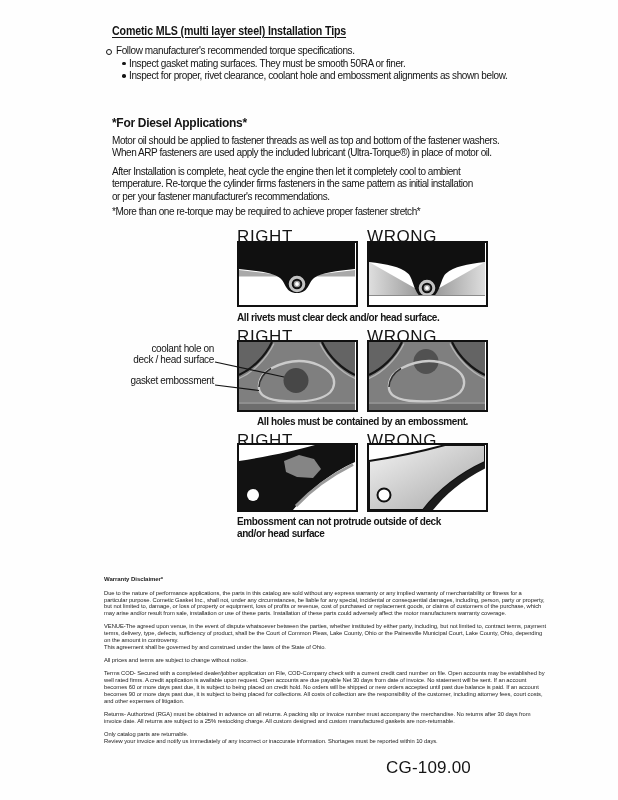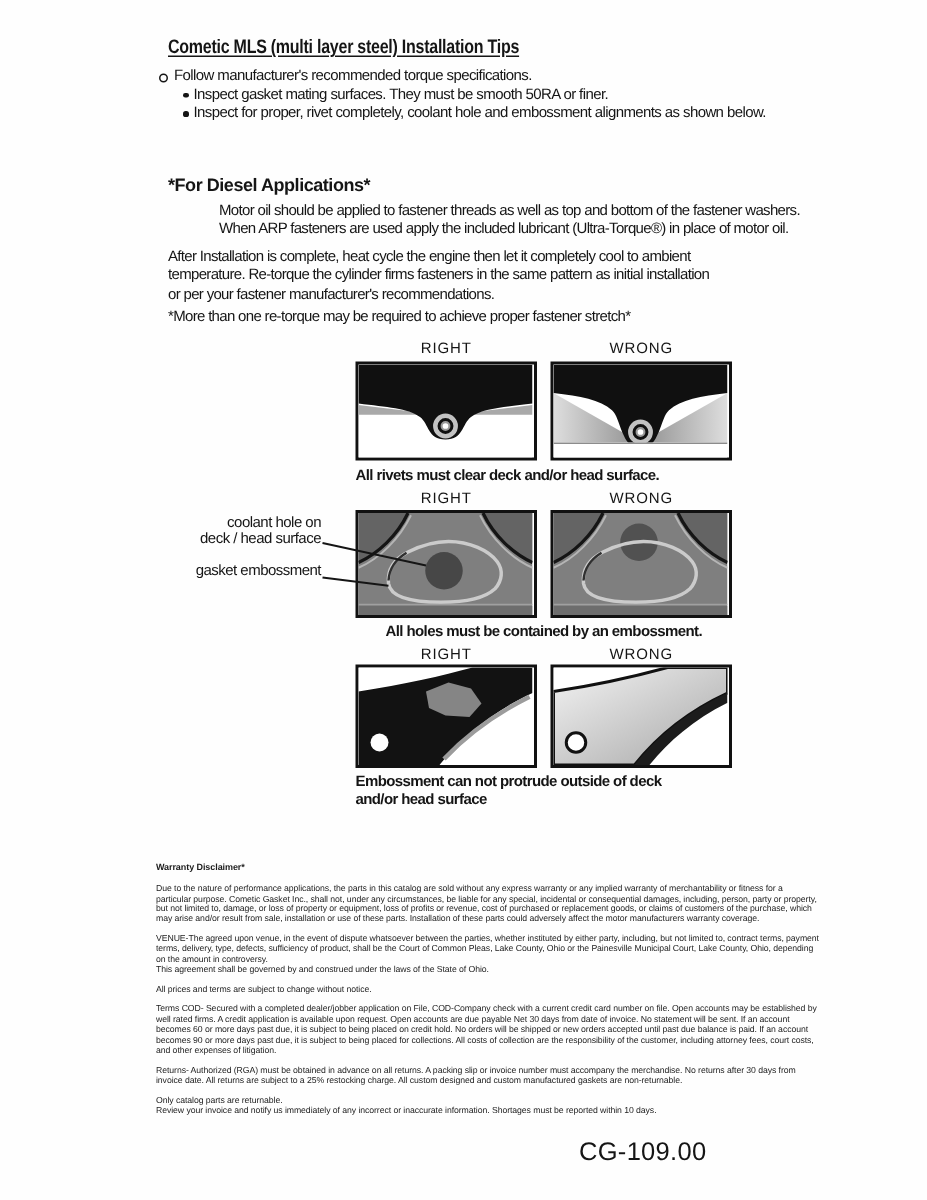--- a/index.html
+++ b/index.html
@@ -18,26 +18,26 @@
     transform:scaleX(0.82);transform-origin:0 0;white-space:nowrap;
     text-decoration:underline;text-underline-offset:2px;
   }
   .bullets{left:106px;top:45px;font-size:10px;letter-spacing:-0.4px;line-height:12.5px;}
   .b-row{display:flex;align-items:flex-start;white-space:nowrap;}
   .b-row.sub{padding-left:16px;}
   .dot-o{width:4px;height:4px;border:1px solid #151515;border-radius:50%;margin:3.5px 4px 0 0;flex:0 0 auto;}
   .dot-f{width:3.5px;height:3.5px;background:#151515;border-radius:50%;margin:4px 3.5px 0 0;flex:0 0 auto;}
   .h2{left:112px;top:116px;font-size:12px;font-weight:bold;letter-spacing:-0.3px;white-space:nowrap;}
   .para{left:112px;font-size:10px;letter-spacing:-0.45px;line-height:12.3px;white-space:pre-line;}
-  #para1{top:135px;margin-left:34px;}
+  #para1{top:135px;}
   #para2{top:166px;}
   #note{top:206px;}
 
   
-  .fig-label{width:121px;text-align:center;font-size:10px;letter-spacing:0.6px;white-space:nowrap;}
+  .fig-label{width:121px;text-align:left;font-size:17px;letter-spacing:0.6px;white-space:nowrap;}
   .fig-box{box-sizing:border-box;width:121px;border:2.5px solid #111;background:#fff;line-height:0;}
   .fig-box svg{display:block;}
   .caption{font-size:10px;font-weight:600;letter-spacing:-0.4px;line-height:12px;white-space:pre-line;}
   .annot{font-size:10px;letter-spacing:-0.35px;line-height:11px;text-align:right;width:114px;left:100px;white-space:pre-line;}
   #leader-overlay{left:0;top:0;pointer-events:none;}
 
   
   #legal{left:104px;top:576px;width:442px;font-size:5.8px;line-height:6.8px;letter-spacing:-0.05px;color:#1c1c1c;}
   #legal .lg-h{font-size:6px;font-weight:bold;margin:0 0 7px 0;}
   #legal p{margin:0 0 6.5px 0;}
@@ -56,21 +56,21 @@
     <div class="b-row">
         <span class="dot-o"></span>
         <span>Follow manufacturer's recommended torque specifications.</span>
       </div>
     <div class="b-row sub">
         <span class="dot-f"></span>
         <span>Inspect gasket mating surfaces.  They must be smooth 50RA or finer.</span>
       </div>
     <div class="b-row sub">
         <span class="dot-f"></span>
-        <span>Inspect for proper, rivet completely, coolant hole and embossment alignments as shown below.</span>
+        <span>Inspect for proper, rivet clearance, coolant hole and embossment alignments as shown below.</span>
       </div>
   </div>
 
   <div class="abs h2">*For Diesel Applications*</div>
   <div class="abs para" id="para1">Motor oil should be applied to fastener threads as well as top and bottom of the fastener washers.
 When ARP fasteners are used apply the included lubricant (Ultra-Torque®) in place of motor oil.</div>
   <div class="abs para" id="para2">After Installation is complete, heat cycle the engine then let it completely cool to ambient
 temperature. Re-torque the cylinder firms fasteners in the same pattern as initial installation
 or per your fastener manufacturer's recommendations.</div>
   <div class="abs para" id="note">*More than one re-torque may be required to achieve proper fastener stretch*</div>

